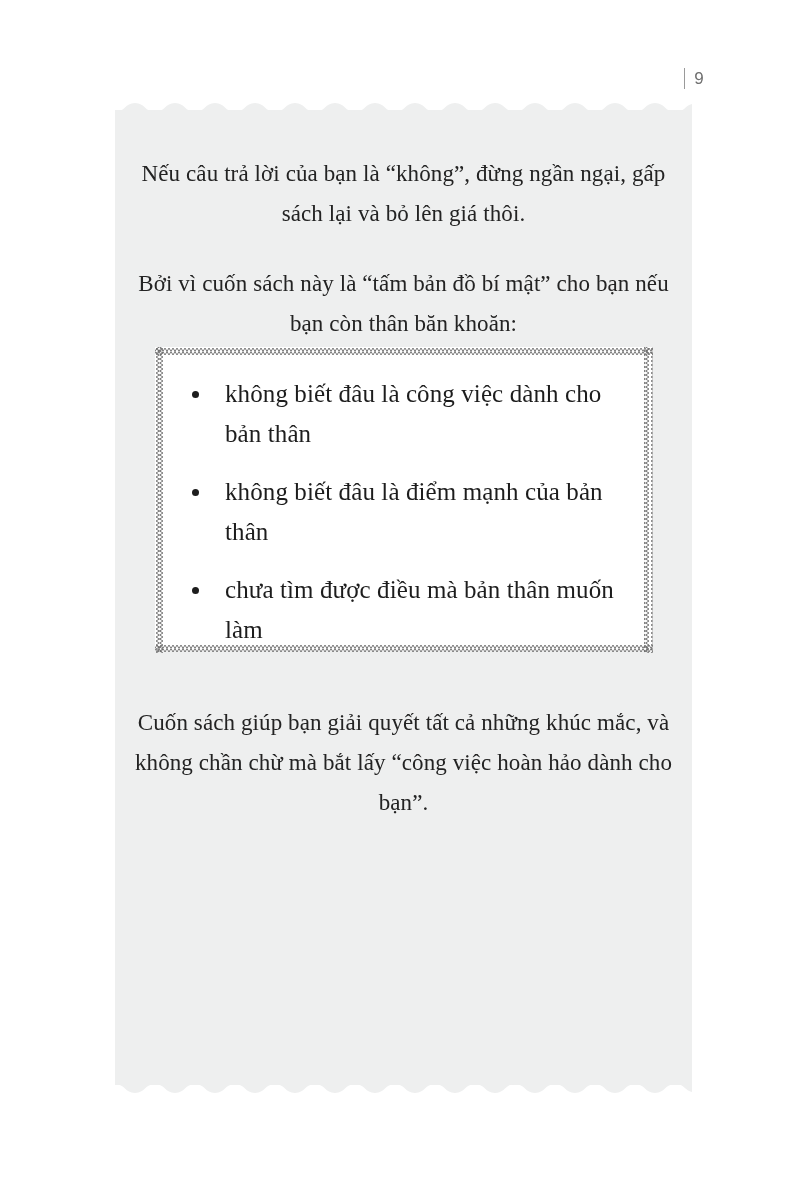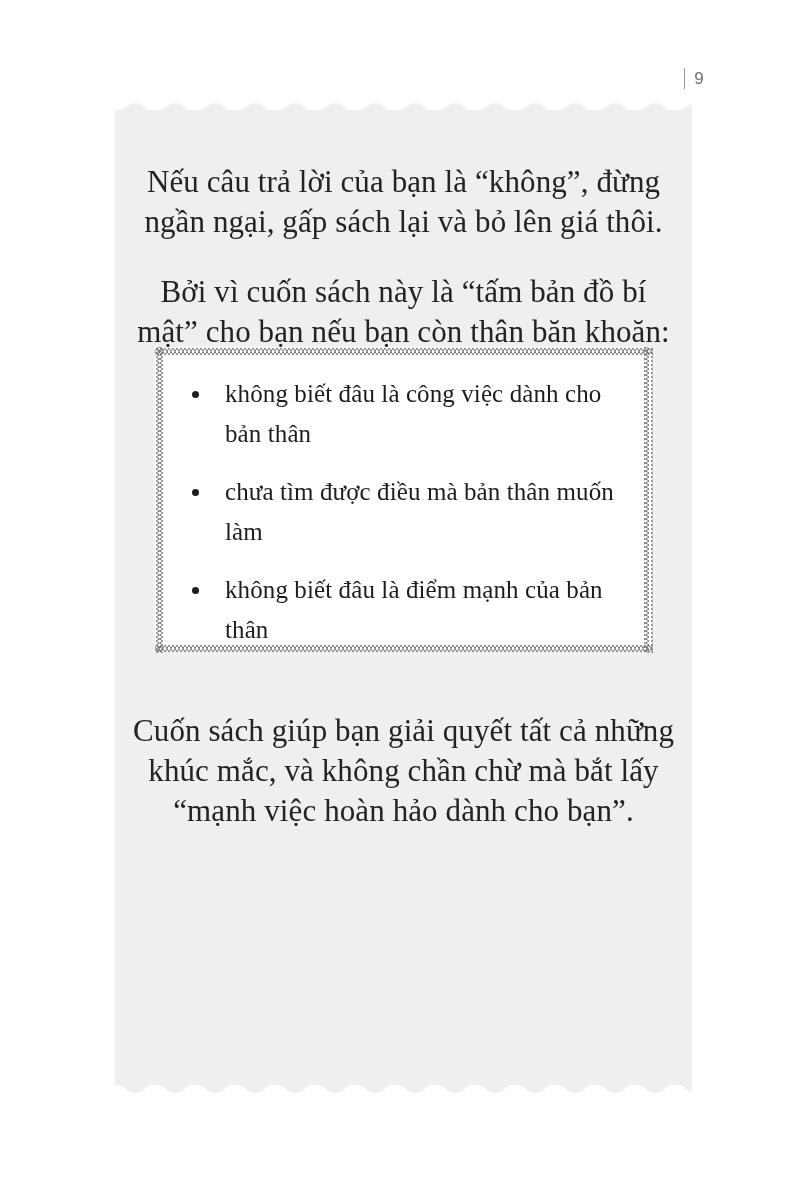--- a/index.html
+++ b/index.html
@@ -66,21 +66,21 @@
     position: absolute;
     inset: 0;
     padding: 0;
   }
   .para {
     position: absolute;
     left: 16px;
     width: 545px;
     text-align: center;
     color: #232323;
-    font-size: 31px;
+    font-size: 23px;
     line-height: 40px;
     letter-spacing: 0.1px;
   }
   .para-1 { top: 28px; }
   .para-2 { top: 138px; }
   .para-3 { top: 577px; }
 
   
   .callout {
     position: absolute;
@@ -183,25 +183,25 @@
         <rect x="489" y="0" width="9" height="306" fill="url(#zzV)"></rect>
       </svg>
 
       <ul class="callout-list">
         <li class="callout-item">
           <span class="callout-bullet"></span>
           <span>không biết đâu là công việc dành cho bản thân</span>
         </li>
         <li class="callout-item">
           <span class="callout-bullet"></span>
-          <span>chưa tìm được điều mà bản thân muốn làm</span>
+          <span>không biết đâu là điểm mạnh của bản thân</span>
         </li>
         <li class="callout-item">
           <span class="callout-bullet"></span>
-          <span>không biết đâu là điểm mạnh của bản thân</span>
+          <span>chưa tìm được điều mà bản thân muốn làm</span>
         </li>
       </ul>
     </div>
 
-    <p class="para para-3">Cuốn sách giúp bạn giải quyết tất cả những khúc mắc, và không chần chừ mà bắt lấy “mạnh việc hoàn hảo dành cho bạn”.</p>
+    <p class="para para-3">Cuốn sách giúp bạn giải quyết tất cả những khúc mắc, và không chần chừ mà bắt lấy “công việc hoàn hảo dành cho bạn”.</p>
 
   </div>
 </div>
 
 </body></html>

